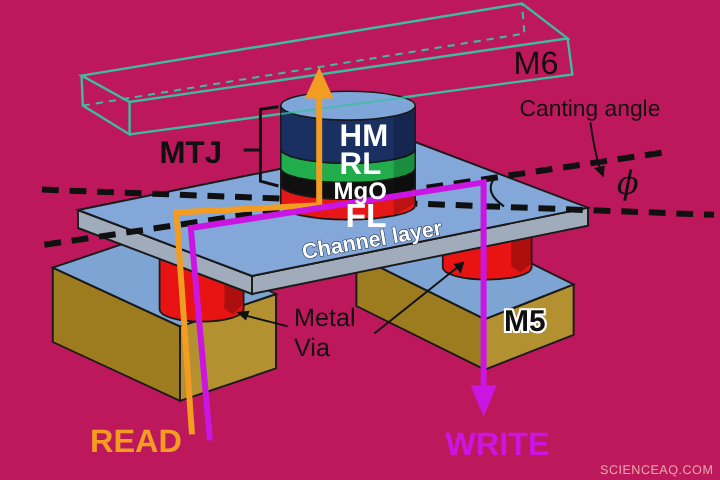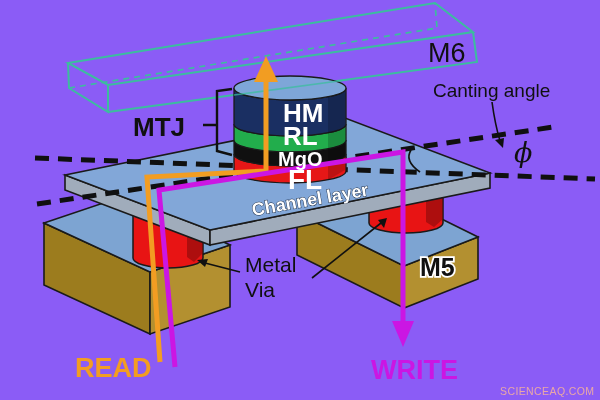--- a/index.html
+++ b/index.html
@@ -1,16 +1,16 @@
 <!DOCTYPE html>
 <html><head>
 <meta charset="utf-8">
 <style>
   html,body{margin:0;padding:0;background:#fff;}
-  .stage{position:relative;width:600px;height:400px;background:#8b5cf6;overflow:hidden;}
+  .stage{position:relative;width:600px;height:400px;background:#be185d;overflow:hidden;}
   svg{display:block;}
   text{font-family:"Liberation Sans","DejaVu Sans",sans-serif;}
   .lbl{fill:#101010;}
   .white-lbl{fill:#ffffff;}
   .phi{font-family:"DejaVu Serif","Liberation Serif",serif;font-style:italic;}
   .watermark{fill:#e9a7a7;letter-spacing:.4px;}
 </style>
 </head>
 <body>
 

